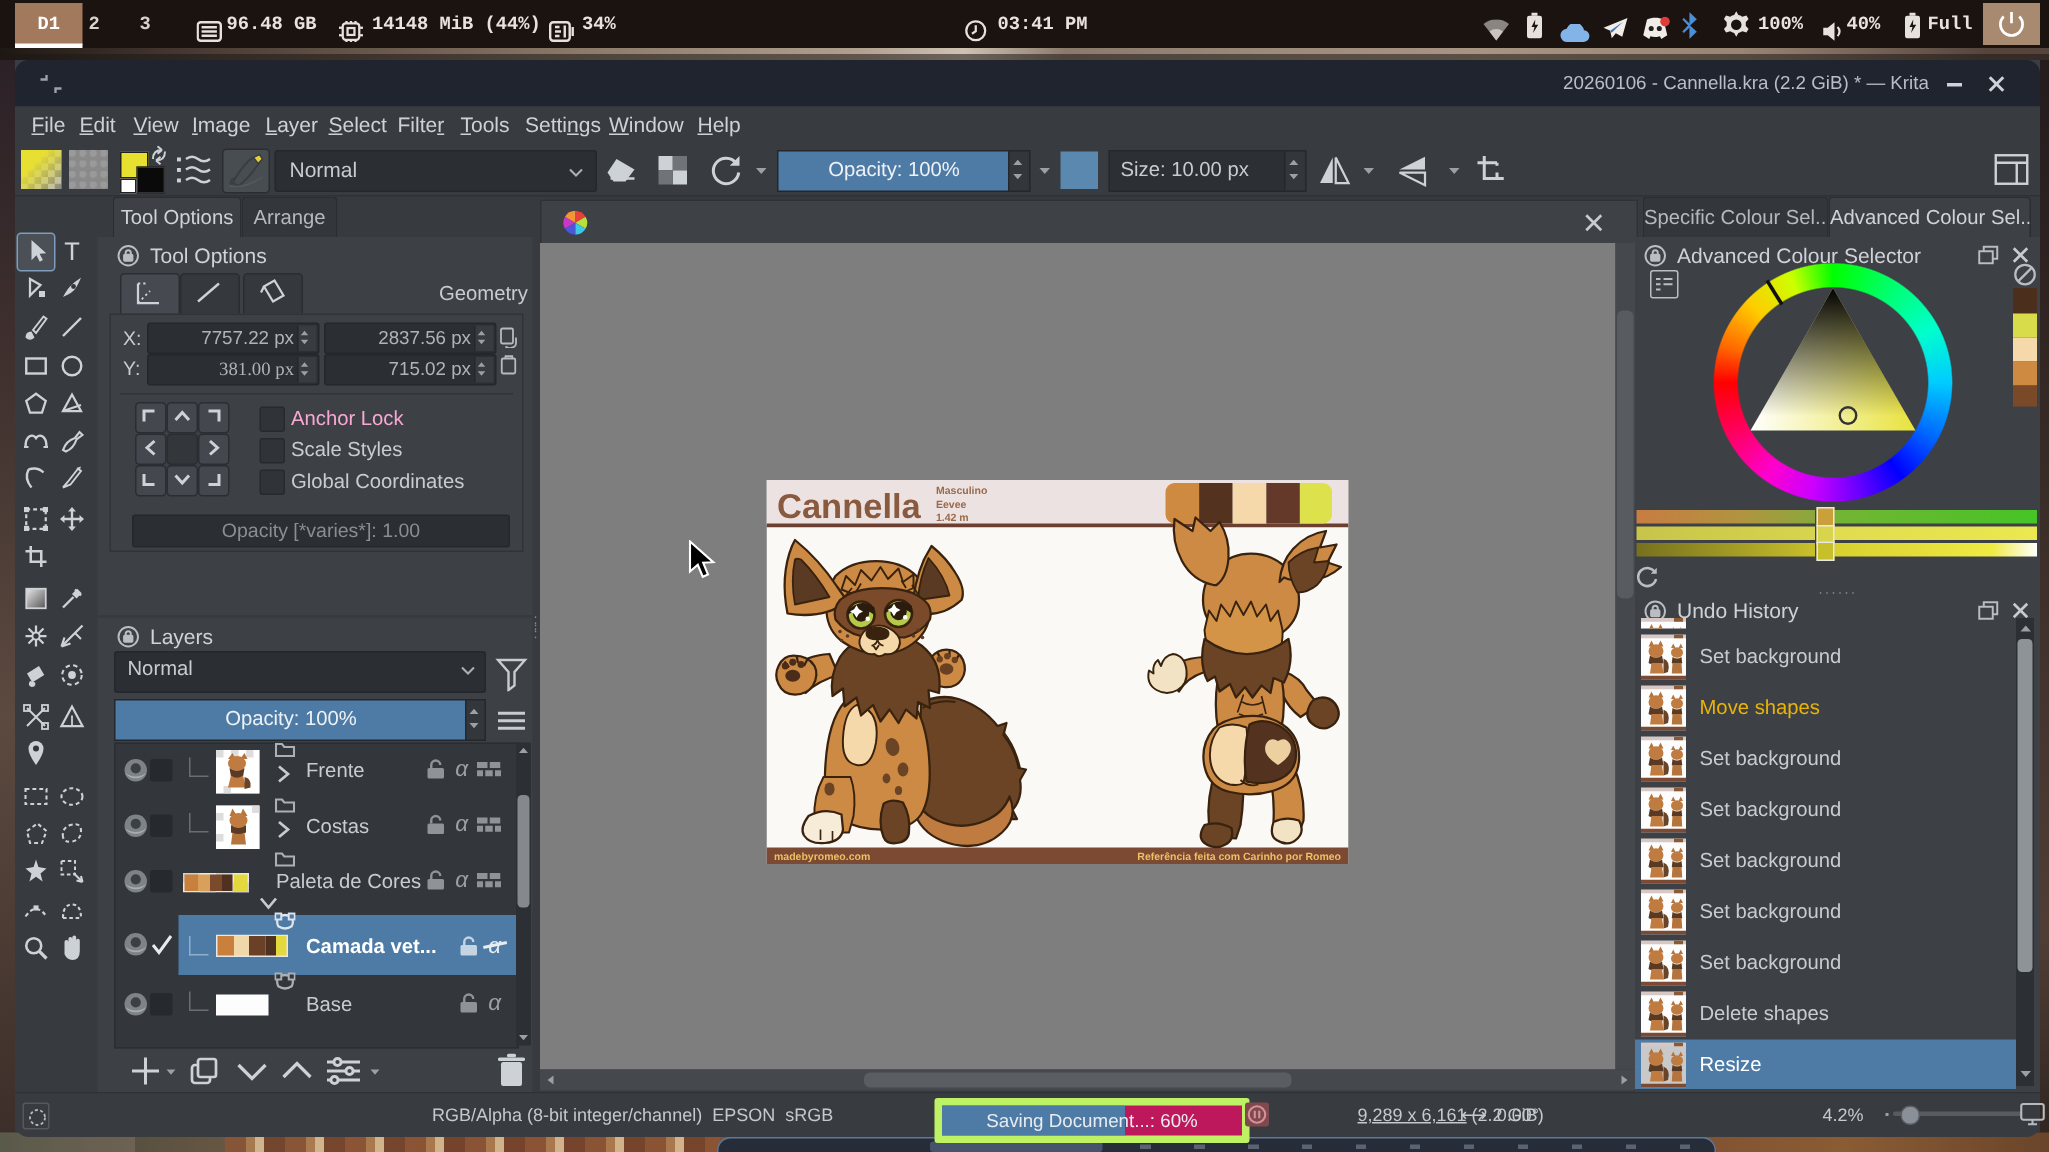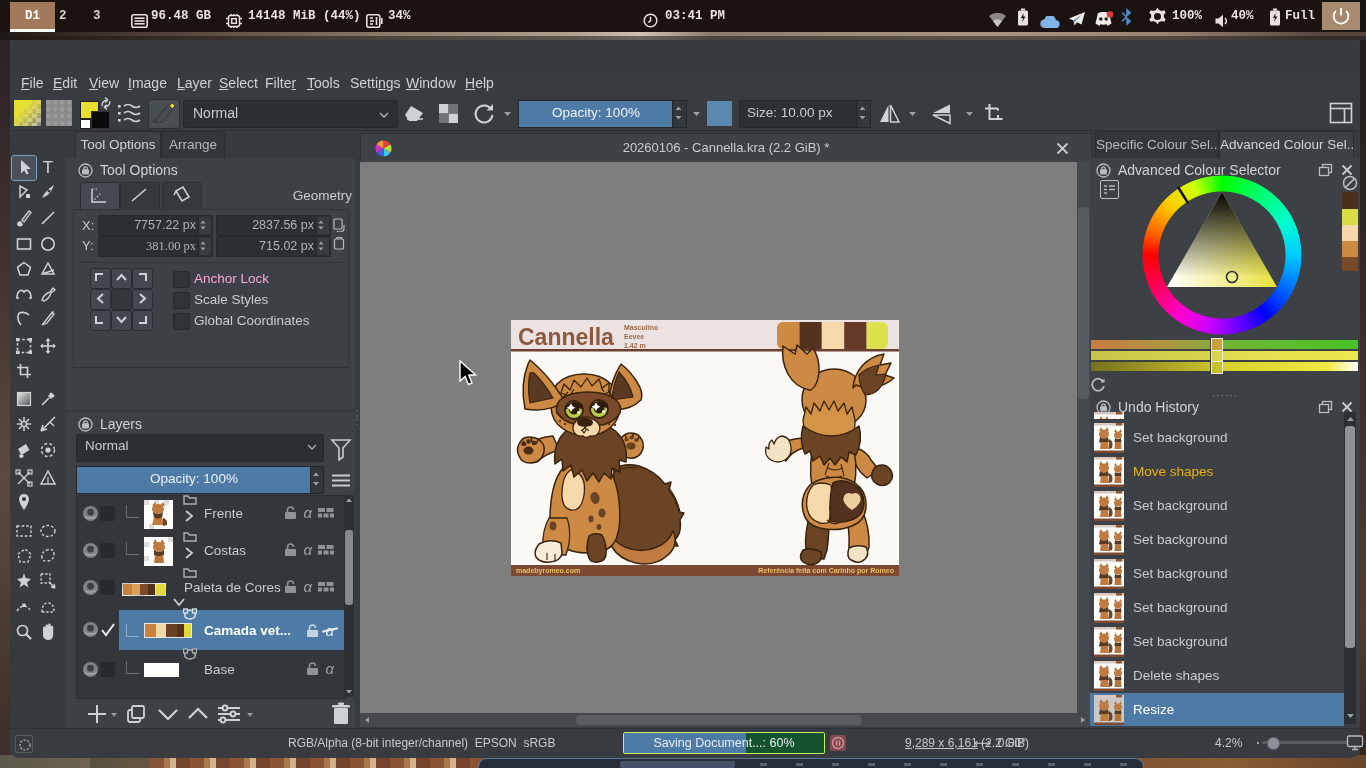--- a/index.html
+++ b/index.html
@@ -179,20 +179,38 @@
       <svg width="38" height="28" viewBox="0 0 38 28">
           <g fill="none" stroke="#fff" stroke-width="1.8">
             <path d="M13.8 9 a7.4 7.4 0 1 0 10.4 0"></path>
             <line x1="19" y1="6" x2="19" y2="13.5"></line>
           </g>
         </svg>
     </div>
   </div>
 
   <div class="abs" id="kwin"></div>
+  <div class="abs" id="ktitle">
+    <svg class="abs" style="left:16px;top:9px;" width="16" height="14" viewBox="0 0 16 14">
+        <g fill="none" stroke="#9ba1ab" stroke-width="1.6">
+          <path d="M1 4 h4 v-3"></path>
+          <path d="M11 13 v-3 h4"></path>
+        </g>
+      </svg>
+    <div class="abs" style="left:979px;top:8px;width:350px;text-align:center;white-space:nowrap;font-size:12.5px;">20260106 - Cannella.kra (2.2 GiB) * — Krita</div>
+    <svg class="abs" style="left:1285px;top:9px;" width="16" height="14" viewBox="0 0 16 14">
+        <line x1="3" y1="7.5" x2="13" y2="7.5" stroke="#ced3da" stroke-width="2.2"></line>
+      </svg>
+    <svg class="abs" style="left:1313px;top:9px;" width="16" height="14" viewBox="0 0 16 14">
+        <g stroke="#ced3da" stroke-width="2">
+          <line x1="3.5" y1="2.5" x2="12.5" y2="11.5"></line>
+          <line x1="12.5" y1="2.5" x2="3.5" y2="11.5"></line>
+        </g>
+      </svg>
+  </div>
   <div class="abs" id="kmenu">
     <span style="left:11px;"><u>F</u>ile</span>
     <span style="left:43px;"><u>E</u>dit</span>
     <span style="left:79px;"><u>V</u>iew</span>
     <span style="left:118px;"><u>I</u>mage</span>
     <span style="left:167px;"><u>L</u>ayer</span>
     <span style="left:209px;"><u>S</u>elect</span>
     <span style="left:255px;">Filte<u>r</u></span>
     <span style="left:297px;"><u>T</u>ools</span>
     <span style="left:340px;">Setti<u>n</u>gs</span>
@@ -451,21 +469,20 @@
   <div class="abs" style="left:360px;top:133px;width:730px;height:29px;background:#3e4247;border:1px solid #2e3236;">
     <svg class="abs" style="left:14px;top:6px;" width="17" height="17" viewBox="0 0 17 17">
       <circle cx="8.5" cy="8.5" r="8" fill="#2a2a2a"></circle>
       <path d="M8.5 8.5 L8.5 0.5 A8 8 0 0 1 15.4 4.5 Z" fill="#e8413c"></path>
       <path d="M8.5 8.5 L15.4 4.5 A8 8 0 0 1 15.4 12.5 Z" fill="#b8e03c"></path>
       <path d="M8.5 8.5 L15.4 12.5 A8 8 0 0 1 8.5 16.5 Z" fill="#3cc8e8"></path>
       <path d="M8.5 8.5 L8.5 16.5 A8 8 0 0 1 1.6 12.5 Z" fill="#4858d8"></path>
       <path d="M8.5 8.5 L1.6 12.5 A8 8 0 0 1 1.6 4.5 Z" fill="#c838c8"></path>
       <path d="M8.5 8.5 L1.6 4.5 A8 8 0 0 1 8.5 0.5 Z" fill="#f09838"></path>
     </svg>
-    <div class="abs" style="left:165px;top:6px;width:400px;text-align:center;color:#c7ccd0;font-size:13px;white-space:nowrap;">20260106 - Cannella.kra (2.2 GiB) *</div>
     <svg class="abs" style="left:694px;top:7px;" width="15" height="15" viewBox="0 0 15 15">
         <g stroke="#c7ccd0" stroke-width="1.8">
           <line x1="2.5" y1="2.5" x2="12.5" y2="12.5"></line>
           <line x1="12.5" y1="2.5" x2="2.5" y2="12.5"></line>
         </g>
       </svg>
   </div>
   <div class="abs" style="left:360px;top:162px;width:717px;height:551px;background:#7e7e7e;"></div>
 
   <div class="abs" style="left:511px;top:320px;width:388px;height:256px;">
@@ -753,20 +770,23 @@
       </svg>
     </div>
 
   <div class="abs cbx" style="left:173px;top:271px;"></div>
   <div class="abs" style="left:194px;top:271px;color:#f9a8d4;font-size:13.5px;">Anchor Lock</div>
   <div class="abs cbx" style="left:173px;top:292px;"></div>
   <div class="abs" style="left:194px;top:292px;color:#c7ccd0;font-size:13.5px;">Scale Styles</div>
   <div class="abs cbx" style="left:173px;top:313px;"></div>
   <div class="abs" style="left:194px;top:313px;color:#c7ccd0;font-size:13.5px;text-align:center;">Global Coordinates</div>
 
+  <div class="abs field" style="left:88px;top:343px;width:250px;height:20px;">
+    <div style="text-align:center;color:#8a8e93;font-size:13px;padding-top:2px;">Opacity [*varies*]: 1.00</div>
+  </div>
   <div class="abs" style="left:207px;top:407px;color:#85898e;font-size:10px;letter-spacing:1px;">······</div>
 
   <div class="abs" style="left:65px;top:412px;width:290px;height:316px;background:#3d4146;"></div>
   <div class="abs dockhead" style="left:78px;top:416px;">
     <svg width="15" height="15" viewBox="0 0 15 15">
         <g fill="none" stroke="#b9bec3" stroke-width="1.3">
           <circle cx="7.5" cy="7.5" r="6.5"></circle>
           <rect x="4.7" y="6.8" width="5.6" height="4" rx="0.5" fill="#b9bec3"></rect>
           <path d="M5.8 6.8 v-1.3 a1.7 1.7 0 0 1 3.4 0 v1.3"></path>
         </g>
@@ -1328,21 +1348,21 @@
       <path d="M1 2 L4.5 6 L8 2 z" fill="#9aa0a5"></path>
     </svg>
 
   <div class="abs" id="status">
     <div class="abs" style="left:5px;top:6px;width:16px;height:16px;border:1px solid #55595e;border-radius:2px;">
       <svg width="18" height="18" viewBox="0 0 18 18">
           <circle cx="9" cy="9" r="5" fill="none" stroke="#b6bbc0" stroke-width="1.2" stroke-dasharray="2 1.6"></circle>
         </svg>
     </div>
     <div class="abs" style="left:278px;top:7px;font-size:12px;">RGB/Alpha (8-bit integer/channel)&nbsp; EPSON&nbsp; sRGB</div>
-    <div class="abs" style="left:613px;top:3px;width:200px;height:20px;background:#14532d;border:1px solid #bef264;border-radius:2px;overflow:hidden;">
+    <div class="abs" style="left:613px;top:3px;width:200px;height:20px;background:#be185d;border:5px solid #bef264;border-radius:2px;overflow:hidden;">
       <div class="abs" style="left:0;top:0;width:122px;height:20px;background:#4d7ba6;"></div>
       <div class="abs" style="left:0;top:3px;width:200px;text-align:center;color:#e8ecf0;font-size:12.5px;">Saving Document...: 60%</div>
     </div>
     <div class="abs" style="left:820px;top:6px;width:16px;height:16px;border-radius:2px;background:#7e4a50;">
       <svg width="16" height="16" viewBox="0 0 16 16">
           <circle cx="8" cy="8" r="5.5" fill="none" stroke="#d89098" stroke-width="1.4"></circle>
           <line x1="6.5" y1="5.5" x2="6.5" y2="10.5" stroke="#d89098" stroke-width="1.4"></line>
           <line x1="9.5" y1="5.5" x2="9.5" y2="10.5" stroke="#d89098" stroke-width="1.4"></line>
         </svg>
     </div>

